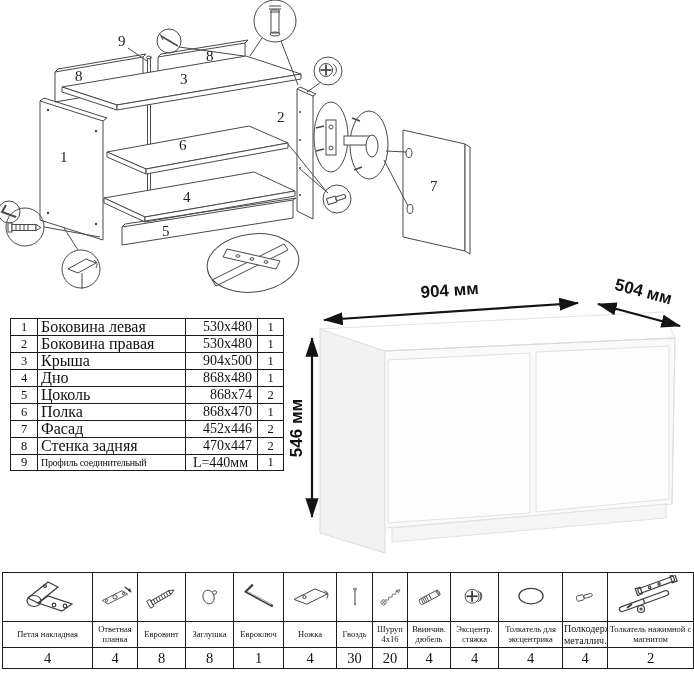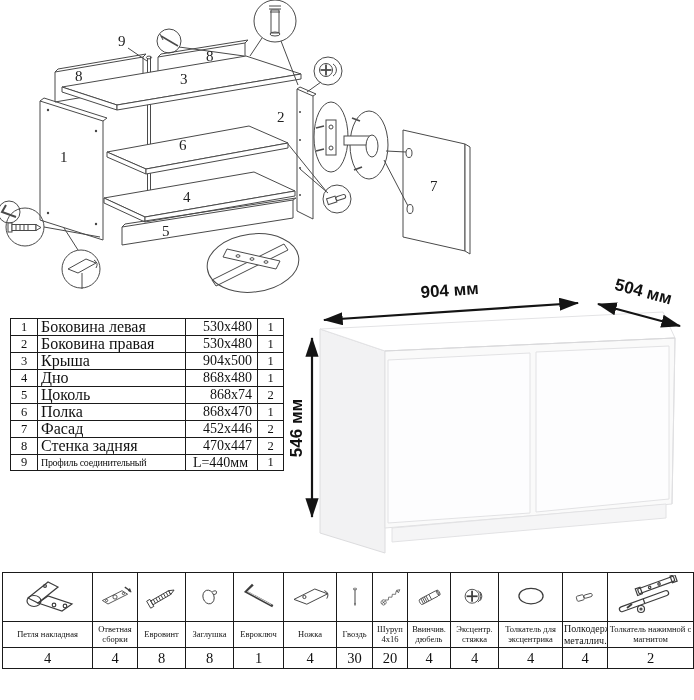--- a/index.html
+++ b/index.html
@@ -433,21 +433,21 @@
                 <circle cx="52" cy="12.5" r="1.2"></circle>
             </g>
             <circle cx="30" cy="34" r="3.5"></circle>
               <circle cx="30" cy="34" r="1"></circle>
             <line x1="16" y1="33" x2="21" y2="29" stroke-width="1.8"></line>
           </svg>
         </td>
       </tr>
       <tr class="names">
         <td>Петля накладная</td>
-        <td>Ответная сборки</td>
+        <td>Ответная планка</td>
         <td>Евровинт</td>
         <td>Заглушка</td>
         <td>Евроключ</td>
         <td>Ножка</td>
         <td>Гвоздь</td>
         <td>Шуруп 4х16</td>
         <td>Ввинчив. дюбель</td>
         <td>Эксцентр. стяжка</td>
         <td>Толкатель для эксцентрика</td>
         <td class="xs">Полкодерж. металлич.</td>

